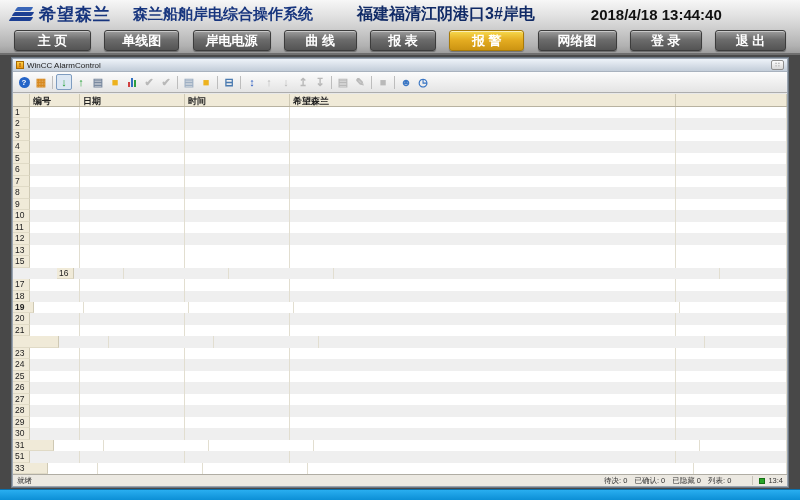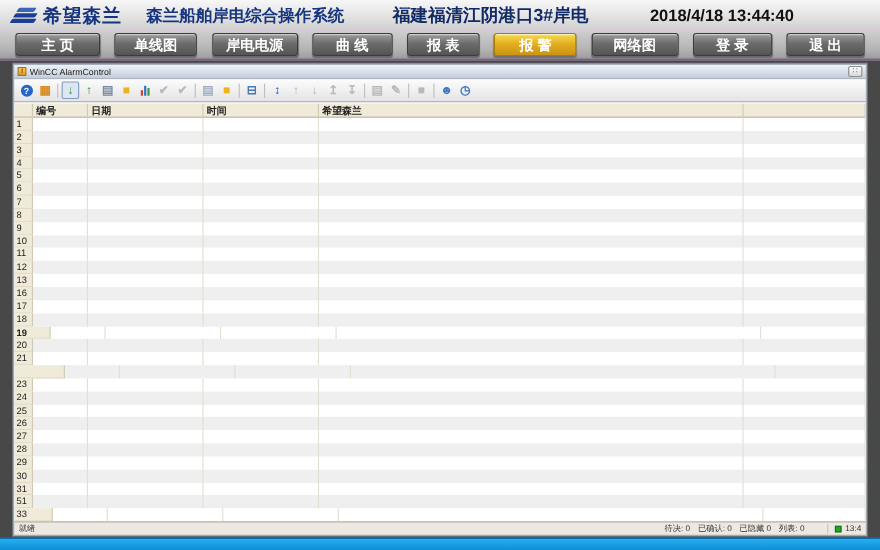--- a/index.html
+++ b/index.html
@@ -1,17 +1,17 @@
 <!DOCTYPE html>
 <html><head>
 <meta charset="utf-8">
 <style>
   * { margin:0; padding:0; box-sizing:border-box; }
   body { font-family:"Liberation Sans", sans-serif; }
-  .screen { position:relative; width:800px; height:500px; overflow:hidden; background:#f0abfc; }
+  .screen { position:relative; width:800px; height:500px; overflow:hidden; background:#86efac; }
 
   
   .topbar { height:28px; background:linear-gradient(#f7f7f7,#e2e2e2 55%,#cfcfcf);
             display:flex; align-items:center; padding:0 10px; }
   .logo { display:flex; align-items:center; gap:5px; }
   .logo-stripes { position:relative; width:24px; height:14px; }
   .logo-stripes i { position:absolute; left:0; height:4px; background:#1c3f93; transform:skewX(-35deg); border-radius:1px; }
   .logo-stripes i:nth-child(1){ top:0; width:16px; left:6px; background:#3a66b8;}
   .logo-stripes i:nth-child(2){ top:5px; width:20px; left:3px;}
   .logo-stripes i:nth-child(3){ top:10px; width:22px; left:0;}
@@ -311,22 +311,30 @@
               <div class="cell fill"></div>
             </div>
             <div class="g-row">
               <div class="numcell cell" style="width: 17px;">13</div>
               <div class="cell" style="width: 50px;"></div>
               <div class="cell" style="width: 105px;"></div>
               <div class="cell" style="width: 105px;"></div>
               <div class="cell" style="width: 386px;"></div>
               <div class="cell fill"></div>
             </div>
-            <div class="g-row alt">
-              <div class="numcell cell" style="width: 17px;">16</div>
+            <div class="g-row">
+              <div class="numcell cell" style="width: 17px;">15</div>
+              <div class="cell" style="width: 50px;"></div>
+              <div class="cell" style="width: 105px;"></div>
+              <div class="cell" style="width: 105px;"></div>
+              <div class="cell" style="width: 386px;"></div>
+              <div class="cell fill"></div>
+            </div>
+            <div class="g-row alt">
+              <div class="numcell cell" style="width: 17px; margin-left: 44px;">16</div>
               <div class="cell" style="width: 50px;"></div>
               <div class="cell" style="width: 105px;"></div>
               <div class="cell" style="width: 105px;"></div>
               <div class="cell" style="width: 386px;"></div>
               <div class="cell fill"></div>
             </div>
             <div class="g-row">
               <div class="numcell cell" style="width: 17px;">17</div>
               <div class="cell" style="width: 50px;"></div>
               <div class="cell" style="width: 105px;"></div>
@@ -336,21 +344,21 @@
             </div>
             <div class="g-row alt">
               <div class="numcell cell" style="width: 17px;">18</div>
               <div class="cell" style="width: 50px;"></div>
               <div class="cell" style="width: 105px;"></div>
               <div class="cell" style="width: 105px;"></div>
               <div class="cell" style="width: 386px;"></div>
               <div class="cell fill"></div>
             </div>
             <div class="g-row">
-              <div class="numcell cell" style="width: 33px; font-weight: bold;">19</div>
+              <div class="numcell cell" style="width: 21px; font-weight: bold;">19</div>
               <div class="cell" style="width: 50px;"></div>
               <div class="cell" style="width: 105px;"></div>
               <div class="cell" style="width: 105px;"></div>
               <div class="cell" style="width: 386px;"></div>
               <div class="cell fill"></div>
             </div>
             <div class="g-row alt">
               <div class="numcell cell" style="width: 17px;">20</div>
               <div class="cell" style="width: 50px;"></div>
               <div class="cell" style="width: 105px;"></div>
@@ -432,21 +440,21 @@
             </div>
             <div class="g-row alt">
               <div class="numcell cell" style="width: 17px;">30</div>
               <div class="cell" style="width: 50px;"></div>
               <div class="cell" style="width: 105px;"></div>
               <div class="cell" style="width: 105px;"></div>
               <div class="cell" style="width: 386px;"></div>
               <div class="cell fill"></div>
             </div>
             <div class="g-row">
-              <div class="numcell cell" style="width: 17px;">31</div>
+              <div class="numcell cell" style="width: 41px;">31</div>
               <div class="cell" style="width: 50px;"></div>
               <div class="cell" style="width: 105px;"></div>
               <div class="cell" style="width: 105px;"></div>
               <div class="cell" style="width: 386px;"></div>
               <div class="cell fill"></div>
             </div>
             <div class="g-row alt">
               <div class="numcell cell" style="width: 17px;">51</div>
               <div class="cell" style="width: 50px;"></div>
               <div class="cell" style="width: 105px;"></div>

